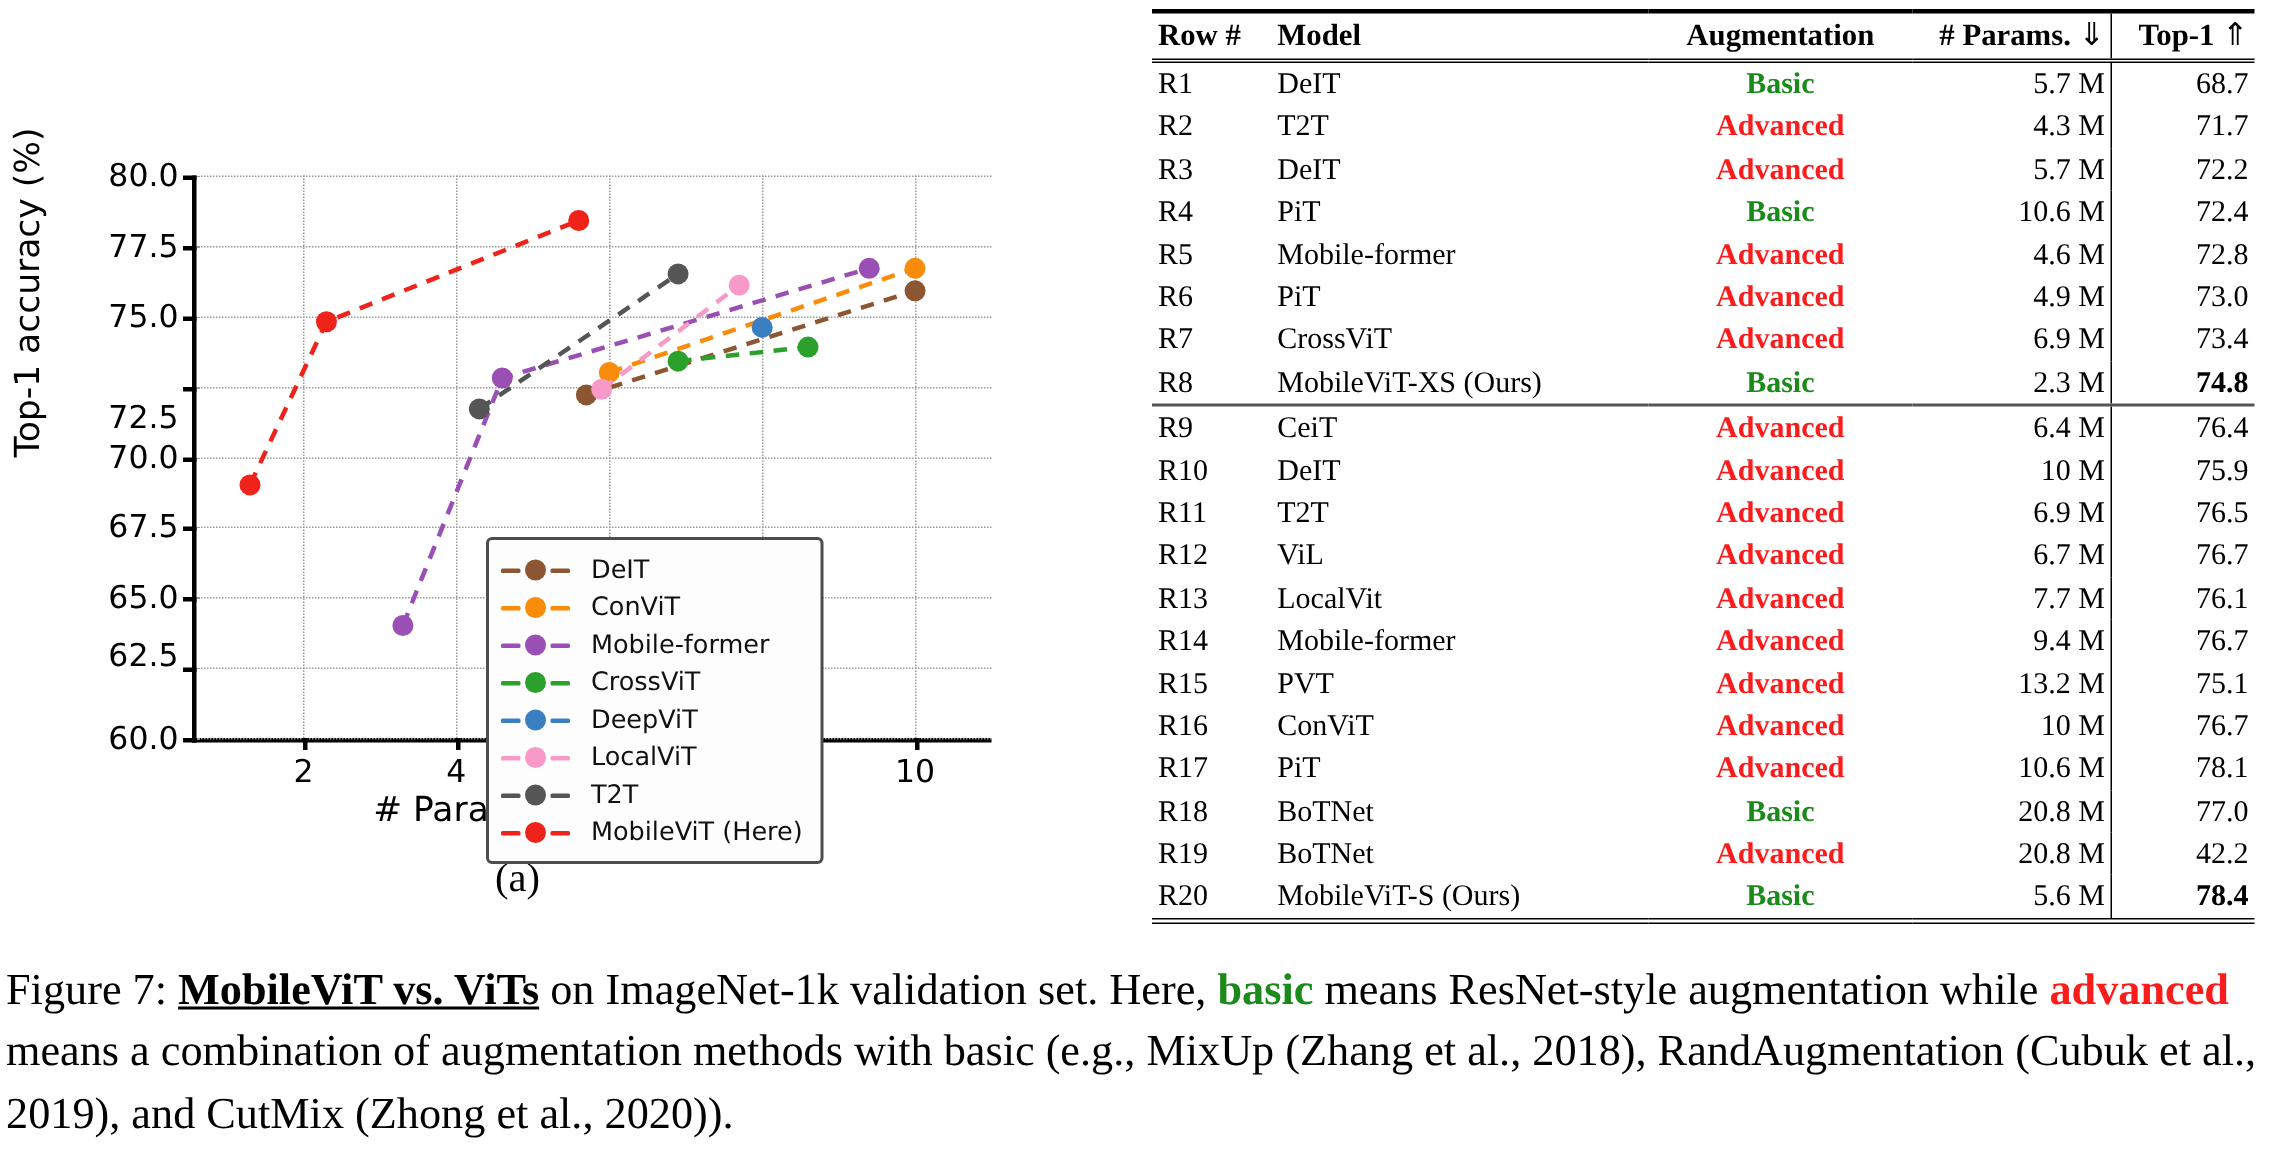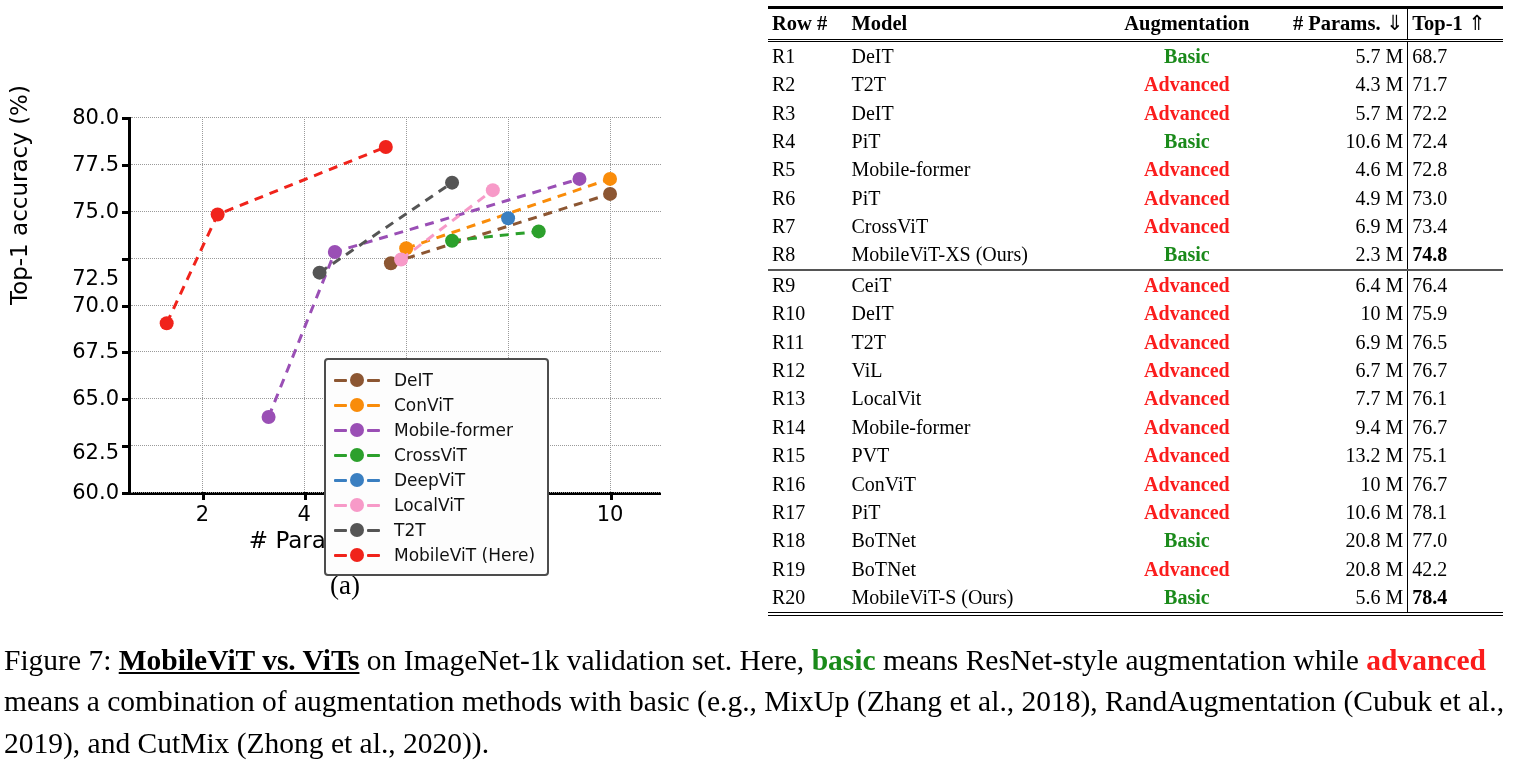--- a/index.html
+++ b/index.html
@@ -170,21 +170,21 @@
   .rule-top td, .rule-top th { border-top: 3px double #000; }
   thead tr.header-row th { border-top: 3px solid #000; }
   thead tr.header-row th.hdr { border-bottom: 2px solid #555; }
   tr.group-end td { border-bottom: 2px solid #555; }
   tr.table-end td { border-bottom: 4px double #000; }
 
   .col-row   { width: 78px;  text-align: left; padding-left: 8px; }
   .col-model { width: 270px; text-align: left; }
   .col-aug   { width: 185px; text-align: center; }
   .col-par   { width: 130px; text-align: right; }
-  .col-top1  { width: 92px;  text-align: left; padding-right: 8px; }
+  .col-top1  { width: 92px;  text-align: right; padding-right: 8px; }
   td.col-top1, th.col-top1 { border-left: 1.5px solid #000; }
   .aug-basic    { color: #1a8a1a; font-weight: bold; }
   .aug-advanced { color: #fb1c1c; font-weight: bold; }
   .bold-val { font-weight: bold; }
   .arrow-glyph { font-family: "DejaVu Sans", sans-serif; font-weight: normal; font-size: 21px; }
 
   
   #caption {
     position: absolute;
     left: 4px; top: 640px;
@@ -224,21 +224,21 @@
             <div class="gridline-v" style="left: 71.3462px;"></div>
             <div class="gridline-v" style="left: 173.269px;"></div>
             <div class="gridline-v" style="left: 275.192px;"></div>
             <div class="gridline-v" style="left: 377.115px;"></div>
             <div class="gridline-v" style="left: 479.038px;"></div>
           </div>
         <div id="ytick-container">
             <div class="ytick-mark" style="top: 375px;"></div>
             <div class="ytick-label" style="top: 375px;">60.0</div>
             <div class="ytick-mark" style="top: 328.125px;"></div>
-            <div class="ytick-label" style="top: 335px;">62.5</div>
+            <div class="ytick-label" style="top: 320px;">62.5</div>
             <div class="ytick-mark" style="top: 281.25px;"></div>
             <div class="ytick-label" style="top: 281.25px;">65.0</div>
             <div class="ytick-mark" style="top: 234.375px;"></div>
             <div class="ytick-label" style="top: 234.375px;">67.5</div>
             <div class="ytick-mark" style="top: 187.5px;"></div>
             <div class="ytick-label" style="top: 187.5px;">70.0</div>
             <div class="ytick-mark" style="top: 140.625px;"></div>
             <div class="ytick-label" style="top: 140.625px; margin-top: 20px;">72.5</div>
             <div class="ytick-mark" style="top: 93.75px;"></div>
             <div class="ytick-label" style="top: 93.75px;">75.0</div>

